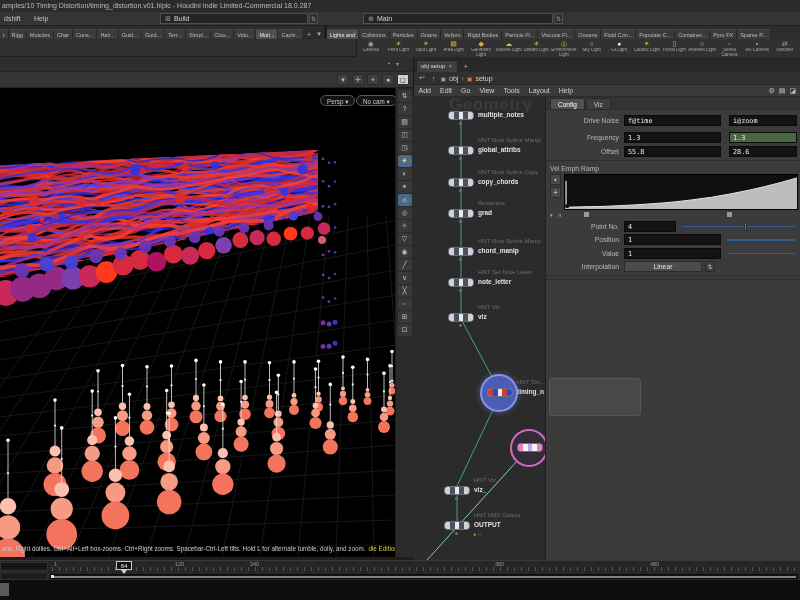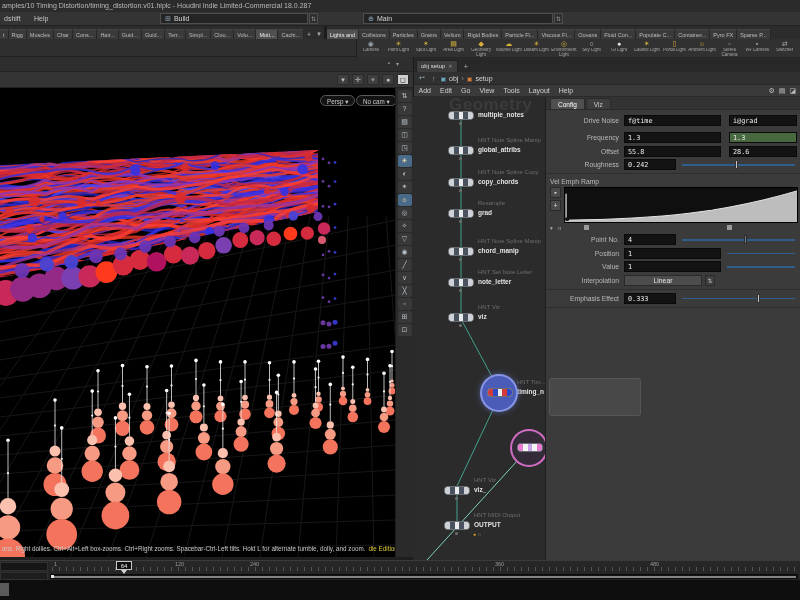--- a/index.html
+++ b/index.html
@@ -890,43 +890,36 @@
   <div class="parampane">
     <div class="ptabs">
       <span class="ptab2 active">Config</span>
       <span class="ptab2">Viz</span>
     </div>
     <div class="pbody">
 
       <div class="prow" style="margin-bottom:6px">
         <span class="plabel">Drive Noise</span>
         <span class="pfield w1">f@time</span>
-        <span class="pfield w2">i@grad</span>
+        <span class="pfield w2">i@zoom</span>
       </div>
 
 
       <div class="prow">
         <span class="plabel">Frequency</span>
         <span class="pfield w1">1.3</span>
         <span class="pfield w2 green">1.3</span>
       </div>
 
       <div class="prow">
         <span class="plabel">Offset</span>
         <span class="pfield w1">55.8</span>
         <span class="pfield w2">28.6</span>
       </div>
 
-      <div class="prow">
-        <span class="plabel">Roughness</span>
-        <span class="pfield sm">0.242</span>
-        <span class="slider">
-          <span class="shandle" style="left: 47%;"></span>
-        </span>
-      </div>
 
 
       <div class="groupsep"></div>
       <div class="ramp-title">Vel Emph Ramp</div>
 
       <div class="rampwrap">
         <div class="rampbtns">
           <div class="rbtn">▪</div>
           <div class="rbtn">+</div>
         </div>
@@ -967,27 +960,20 @@
       </div>
 
       <div class="prow">
         <span class="plabel">Interpolation</span>
         <span class="pdrop">Linear</span>
         <span class="pspin">⇅</span>
       </div>
 
       <div class="groupsep"></div>
 
-      <div class="prow">
-        <span class="plabel">Emphasis Effect</span>
-        <span class="pfield sm">0.333</span>
-        <span class="slider">
-          <span class="shandle" style="left: 66%;"></span>
-        </span>
-      </div>
 
       <div class="groupsep"></div>
     </div>
     <div class="tooltipbox"></div>
   </div>
 
   <div class="timeline">
     <div class="tl-left1"></div>
     <div class="tl-left2"></div>
     <div class="tl-ticks"></div>

